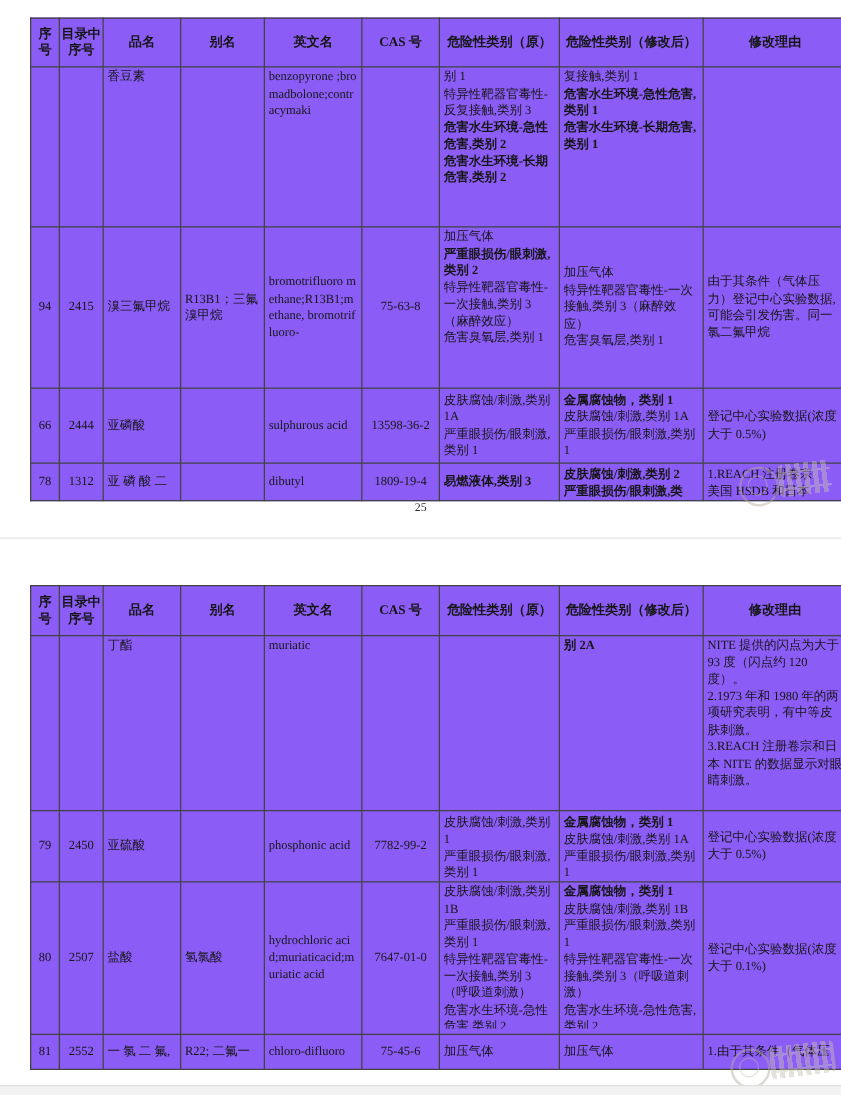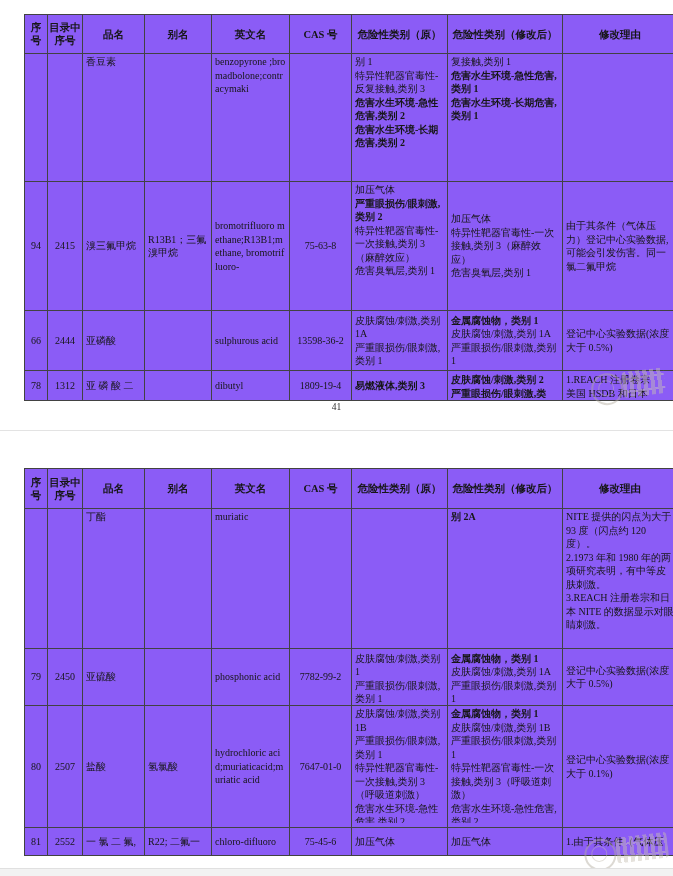--- a/index.html
+++ b/index.html
@@ -270,21 +270,21 @@
           </td>
           <td>
             <div class="cell">
               <div class="line">1.REACH 注册卷宗</div>
               <div class="line">美国 HSDB 和日本</div>
             </div>
           </td>
         </tr>
       </tbody>
     </table>
-  <div class="pagenum" id="pn1">41</div>
+  <div class="pagenum" id="pn1">25</div>
 
   <div class="pagebreak"></div>
 
   <table id="t2" class="doc">
       <colgroup>
         <col style="width: 23px;">
         <col style="width: 35px;">
         <col style="width: 62px;">
         <col style="width: 67px;">
         <col style="width: 78px;">

